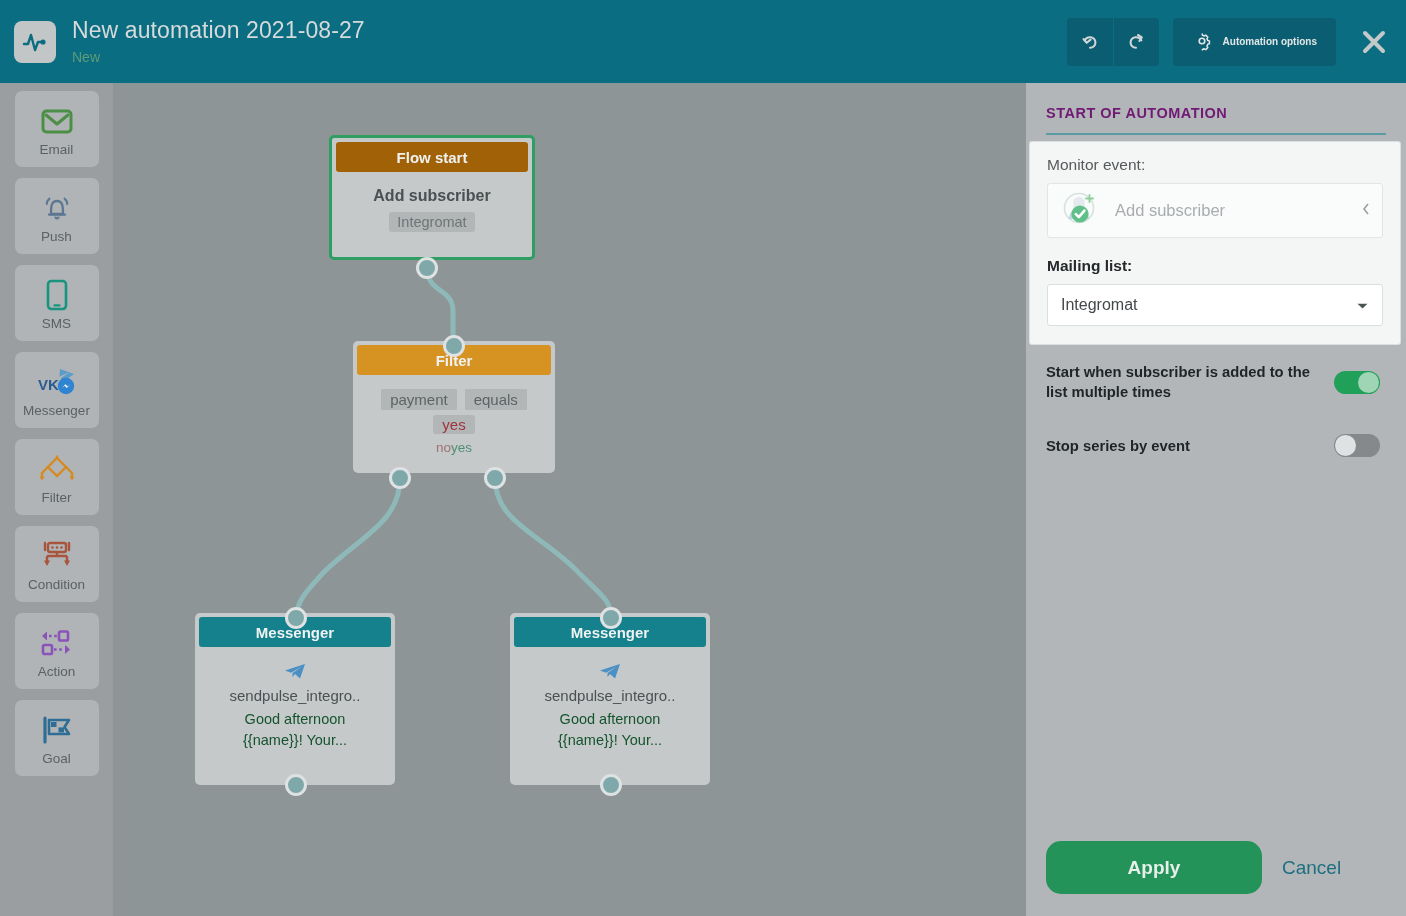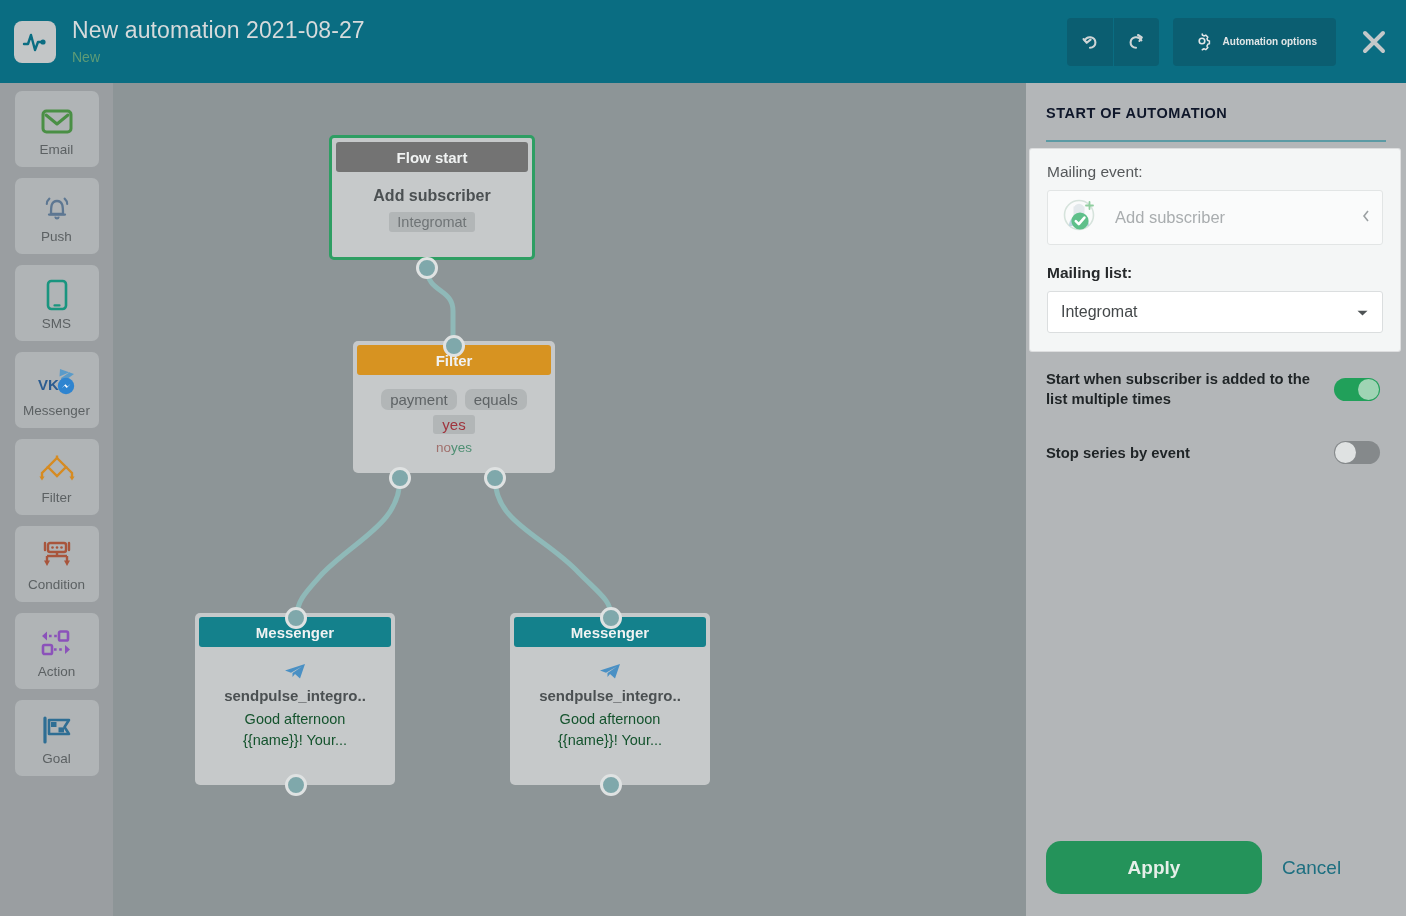--- a/index.html
+++ b/index.html
@@ -84,65 +84,65 @@
   .node { position: absolute; border-radius: 5px; background: #c6c9ca; }
   .node .nhead {
     height: 30px; border-radius: 3px; display: flex; align-items: center;
     justify-content: center; color: #f0f2f2; font-size: 15px; font-weight: bold;
     margin: 4px 4px 0 4px;
   }
   .node-flowstart {
     left: 216px; top: 52px; width: 206px; height: 125px;
     border: 3px solid #2e9e63; background: #c6c9ca;
   }
-  .node-flowstart .nhead { background: #737373; }
+  .node-flowstart .nhead { background: #a16207; }
   .nbody { display: flex; flex-direction: column; align-items: center; }
   .n-title { font-size: 16px; font-weight: bold; color: #4b5052; margin-top: 15px; }
   .n-chip {
     margin-top: 7px; background: #b2b6b7; border-radius: 3px; padding: 2px 8px;
     font-size: 14.5px; color: #6f7476;
   }
 
   .node-filter { left: 240px; top: 258px; width: 202px; height: 132px; }
   .node-filter .nhead { background: #d79321; }
   .cond-row { display: flex; gap: 8px; justify-content: center; margin-top: 14px; }
   .cond-chip {
-    background: #b2b6b7; border-radius: 7px; padding: 2px 9px;
+    background: #b2b6b7; border-radius: 1px; padding: 2px 9px;
     font-size: 15px; color: #5e6365;
   }
   .cond-val {
     margin: 5px auto 0 auto; background: #b2b6b7; border-radius: 3px;
     padding: 1px 9px; font-size: 15px; color: #a0343d; width: fit-content;
   }
   .branch-row { display: flex; justify-content: space-between; padding: 6px 35px 0 35px; }
   .branch-no { font-size: 13.5px; color: #a0706c; }
   .branch-yes { font-size: 13.5px; color: #4e8f73; }
 
   .node-msg { width: 200px; height: 172px; }
   .node-msg .nhead { background: #14818c; }
   .node-msg1 { left: 82px; top: 530px; }
   .node-msg2 { left: 397px; top: 530px; }
   .msg-icon { margin-top: 16px; display: flex; justify-content: center; }
-  .msg-name { font-size: 15px; font-weight: bold; color: #4b5052; text-align: center; margin-top: 6px; }
+  .msg-name { font-size: 15px; font-weight: normal; color: #4b5052; text-align: center; margin-top: 6px; }
   .msg-text { font-size: 14.5px; color: #14532d; text-align: center; line-height: 21px; margin-top: 5px; padding: 0 18px; }
 
   .port {
     position: absolute; width: 22px; height: 22px; border-radius: 50%;
     background: #7fa8ab; border: 3px solid #dfe2e2; cursor: pointer;
   }
 
   
   .panel {
     position: absolute; right: 0; top: 83px; width: 380px; height: 833px;
     background: #b3b6b8; z-index: 30; display: flex; flex-direction: column;
   }
   .panel-head { padding: 22px 20px 0 20px; }
   .panel-title {
-    font-size: 14.5px; font-weight: bold; color: #0f172a; letter-spacing: .5px;
-    padding-bottom: 19px; border-bottom: 2px solid #5b9aa4;
+    font-size: 14.5px; font-weight: bold; color: #701a75; letter-spacing: .5px;
+    padding-bottom: 12px; border-bottom: 2px solid #5b9aa4;
   }
   .highlight-card {
     margin: 7px 6px 0 4px; background: #f4f6f6; border-radius: 2px;
     padding: 14px 17px 18px 17px;
     box-shadow: 0 0 0 1px rgba(255,255,255,.55);
   }
   .fld-label { font-size: 15.5px; color: #56595b; margin-bottom: 9px; }
   .fld-label.bold { font-weight: bold; color: #26292b; }
   .event-box {
     height: 55px; background: #fafbfb; border: 1px solid #e2e5e5; border-radius: 3px;
@@ -397,21 +397,21 @@
     <div class="port" style="left:487px; top:691px;"></div>
   </div>
 
   <div class="panel">
 
     <div class="panel-head">
       <div class="panel-title">START OF AUTOMATION</div>
     </div>
 
     <div class="highlight-card">
-      <div class="fld-label">Mailing event:</div>
+      <div class="fld-label">Monitor event:</div>
 
       <div class="event-box">
         <span>
           <svg width="42" height="40" viewBox="0 0 42 40">
             <circle cx="19" cy="19" r="14.5" fill="none" stroke="#d6e3dc" stroke-width="1.6"></circle>
             <path d="M9 30 C9 23 13.5 20 19 20 C24.5 20 29 23 29 30 Z" fill="#bfd6e2"></path>
             <path d="M13.5 20 L13.5 10.5 L24.5 10.5 L24.5 20 C24.5 20 22 22 19 22 C16 22 13.5 20 13.5 20 Z" fill="#e3e9ec"></path>
             <circle cx="19" cy="13" r="5.2" fill="#e3e9ec"></circle>
             <path d="M29.5 6 L29.5 13 M26 9.5 L33 9.5" stroke="#8fce9f" stroke-width="1.8" stroke-linecap="round"></path>
             <circle cx="20" cy="25" r="8.6" fill="#5fc08a"></circle>

